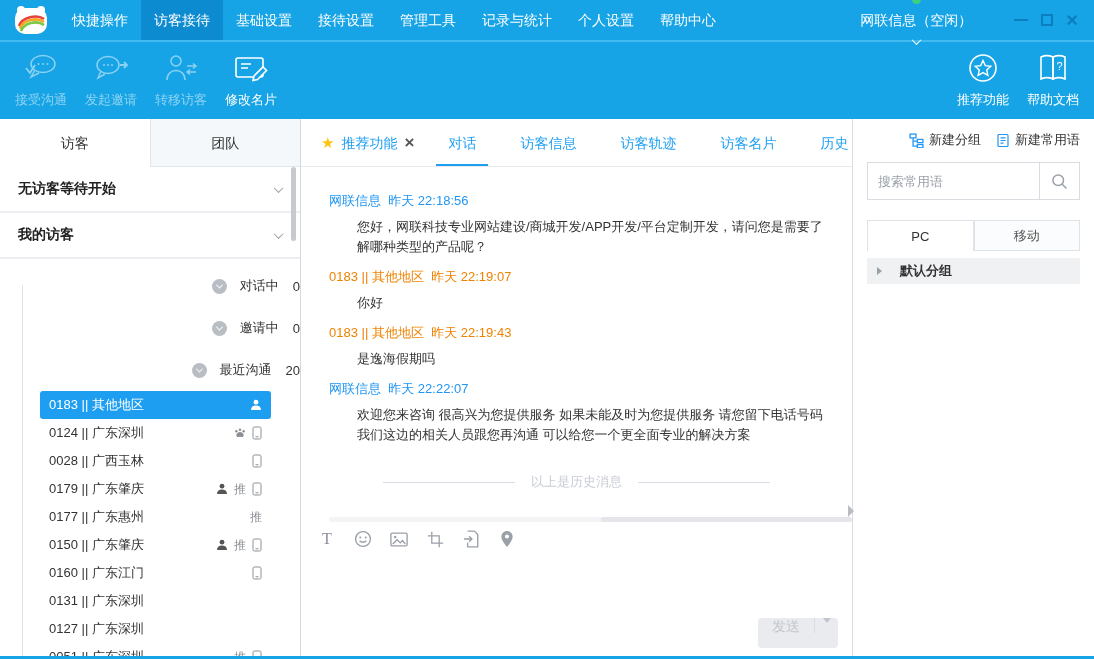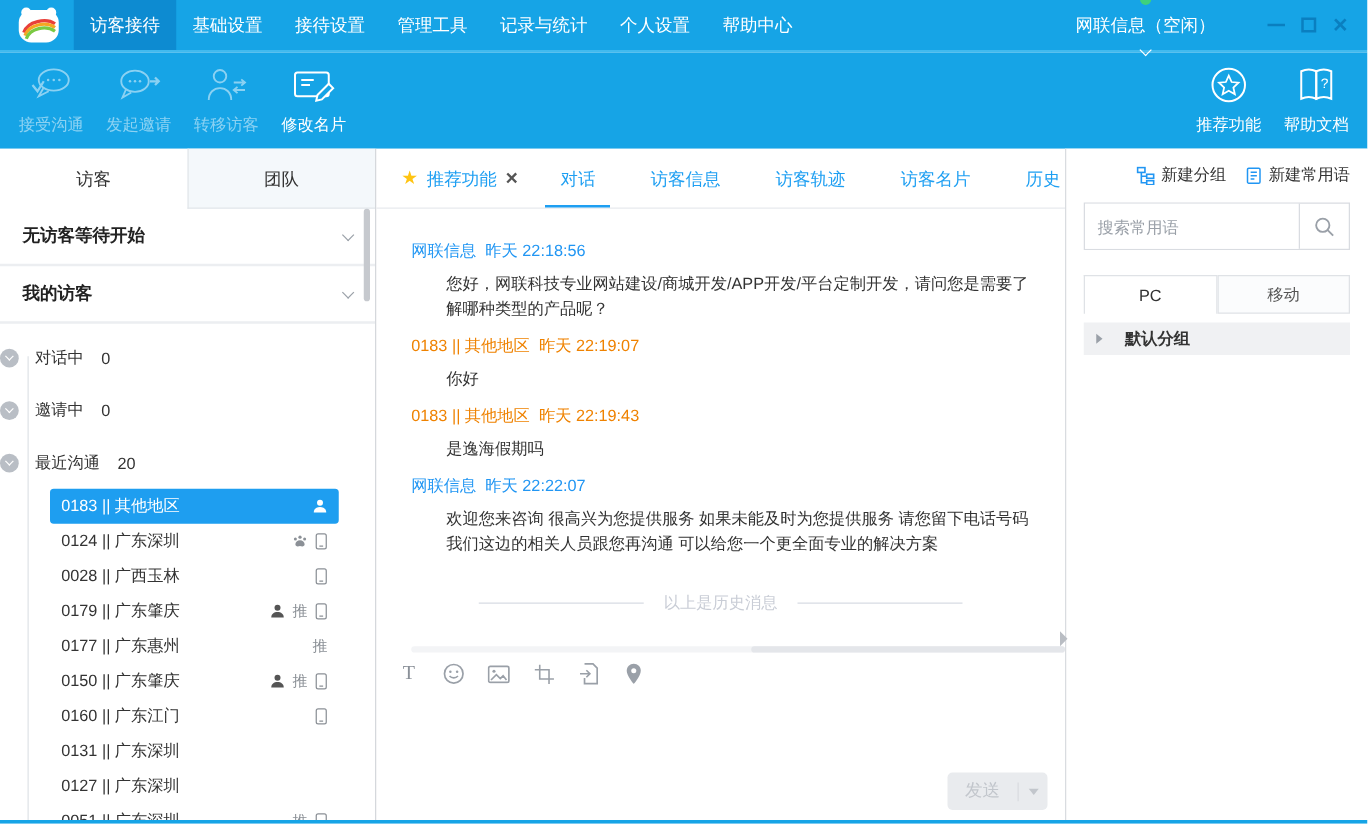--- a/index.html
+++ b/index.html
@@ -34,21 +34,21 @@
 
   
   .sidebar { width:301px; border-right:1px solid #d5d8dc; position:relative; display:flex; flex-direction:column; flex-shrink:0; }
   .side-tabs { height:48px; display:flex; flex-shrink:0; }
   .side-tab { flex:1; text-align:center; line-height:48px; font-size:14px; color:#333; }
   .side-tab.inactive { background:#f4f8fb; border-left:1px solid #e2e6ea; border-bottom:1px solid #e2e6ea; }
   .side-section { height:46px; display:flex; align-items:center; padding:0 18px; border-bottom:2px solid #eceef1; font-weight:bold; font-size:14px; color:#222; flex-shrink:0; }
   .side-section .chev { margin-left:auto; color:#9aa0a8; }
   .tree { flex:1; position:relative; padding-top:6px; overflow:hidden; }
   .tree-line { position:absolute; left:22px; top:26px; bottom:0; width:1px; background:#e0e3e7; }
-  .group-row { height:42px; display:flex; align-items:center; font-size:13px; color:#333; position:relative; }
+  .group-row { height:42px; display:flex; align-items:center; padding-left:15px; font-size:13px; color:#333; position:relative;justify-content:flex-end; }
   .gcircle { width:15px; height:15px; border-radius:50%; background:#b9bec5; display:flex; align-items:center; justify-content:center; }
   .gcircle .chev { width:5px; height:5px; border-color:#fff; transform:rotate(45deg) translate(-1px,-1px); }
   .group-label { margin-left:13px; }
   .group-count { margin-left:14px; }
   .visitor-row { height:28px; margin-left:40px; width:231px; display:flex; align-items:center; padding:0 9px; font-size:13px; color:#333; border-radius:3px; position:relative; }
   .visitor-row.selected { background:#1e9ef0; color:#fff; }
   .v-badges { margin-left:auto; display:flex; align-items:center; gap:6px; color:#8b9096; }
   .visitor-row.selected .v-badges { color:#fff; }
   .v-badges svg { display:block; }
   .tui { font-size:12px; color:#8b9096; line-height:1; }
@@ -71,21 +71,21 @@
   .history-divider::before,.history-divider::after { content:""; width:132px; height:1px; background:#d8dce3; }
 
   .compose { height:139px; flex-shrink:0; display:flex; flex-direction:column; }
   .compose-divider { height:5px; margin-left:28px; background:#f3f4f6; border-radius:3px; position:relative; }
   .compose-divider .thumb { position:absolute; right:0; top:0; height:5px; width:48%; background:#e4e6ea; border-radius:3px; }
   .compose-toolbar { height:34px; display:flex; align-items:center; gap:18px; padding-left:17px; color:#9aa0a8; }
   .cicon { display:flex; align-items:center; justify-content:center; width:18px; height:18px; }
   .cicon.tfont { font-family:"Liberation Serif","DejaVu Serif",serif; font-size:16px; color:#8a9098; }
   .compose-input { flex:1; }
   .compose-footer { height:46px; display:flex; align-items:center; justify-content:flex-end; padding-right:14px; }
-  .send-btn { width:80px; height:30px; background:#e9ebee; border-radius:4px; display:flex; align-items:center; color:#c2c6cc; font-size:14px; }
+  .send-btn { width:80px; height:30px; background:#e9ebee; border-radius:4px; display:flex; align-items:flex-start; color:#c2c6cc; font-size:14px; }
   .send-label { flex:1; text-align:center; }
   .send-sep { width:1px; height:15px; background:#d9dcdf; }
   .send-caret-wrap { width:23px; display:flex; justify-content:center; }
   .send-caret { width:0; height:0; border-left:4px solid transparent; border-right:4px solid transparent; border-top:5px solid #c2c6cc; }
 
   .collapse-handle { position:absolute; right:240px; top:386px; width:0; height:0; border-top:6px solid transparent; border-bottom:6px solid transparent; border-left:6px solid #b9bdc3; }
 
   
   .rightbar { width:242px; border-left:1px solid #d9dce0; padding:12px 14px 0; flex-shrink:0; background:#fff; }
   .rp-actions { display:flex; justify-content:flex-end; align-items:center; gap:15px; font-size:13px; color:#333; margin-bottom:13px; }
@@ -115,20 +115,21 @@
           <circle cx="28" cy="6" r="4" fill="#fff"></circle>
         <rect x="2" y="4" width="32" height="26" rx="10" fill="#fff"></rect>
         <g fill="none" stroke-width="2.6">
           <path d="M6 22c3-9 18-12 25-7" stroke="#e8403a"></path>
           <path d="M7 24.5c3-9 17-11.5 24-6.5" stroke="#f5a623"></path>
           <path d="M8 27c3-8.5 16-11 23-6" stroke="#7ac943"></path>
         </g>
       </svg>
     </div>
     <nav class="menus">
+      <div class="menu-item">快捷操作</div>
       <div class="menu-item active">访客接待</div>
       <div class="menu-item">基础设置</div>
       <div class="menu-item">接待设置</div>
       <div class="menu-item">管理工具</div>
       <div class="menu-item">记录与统计</div>
       <div class="menu-item">个人设置</div>
       <div class="menu-item">帮助中心</div>
     </nav>
     <div class="status">
       <span class="dot"></span>

